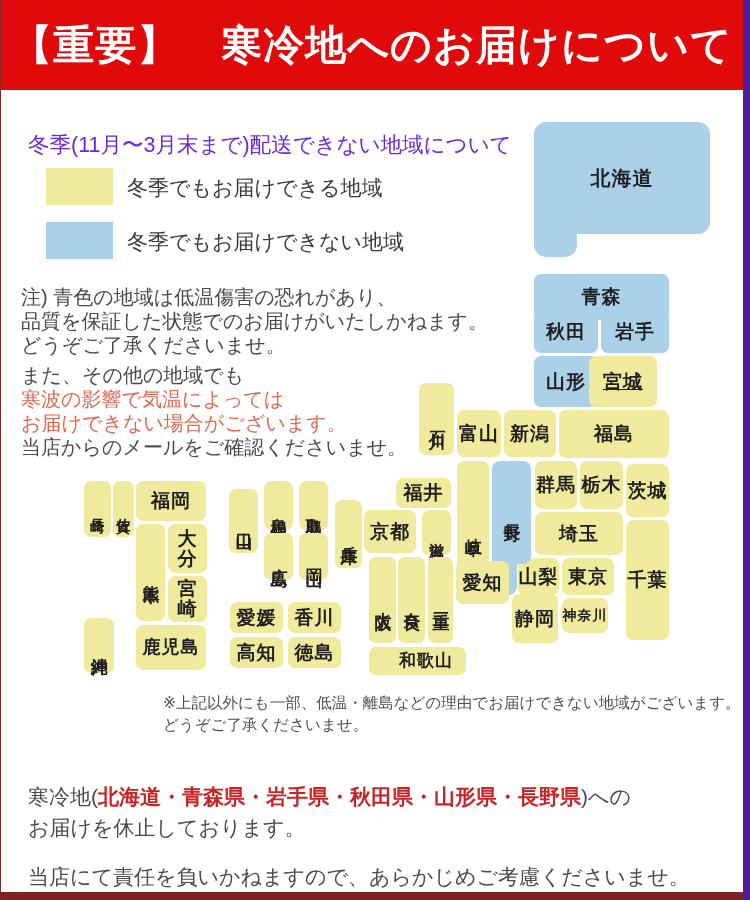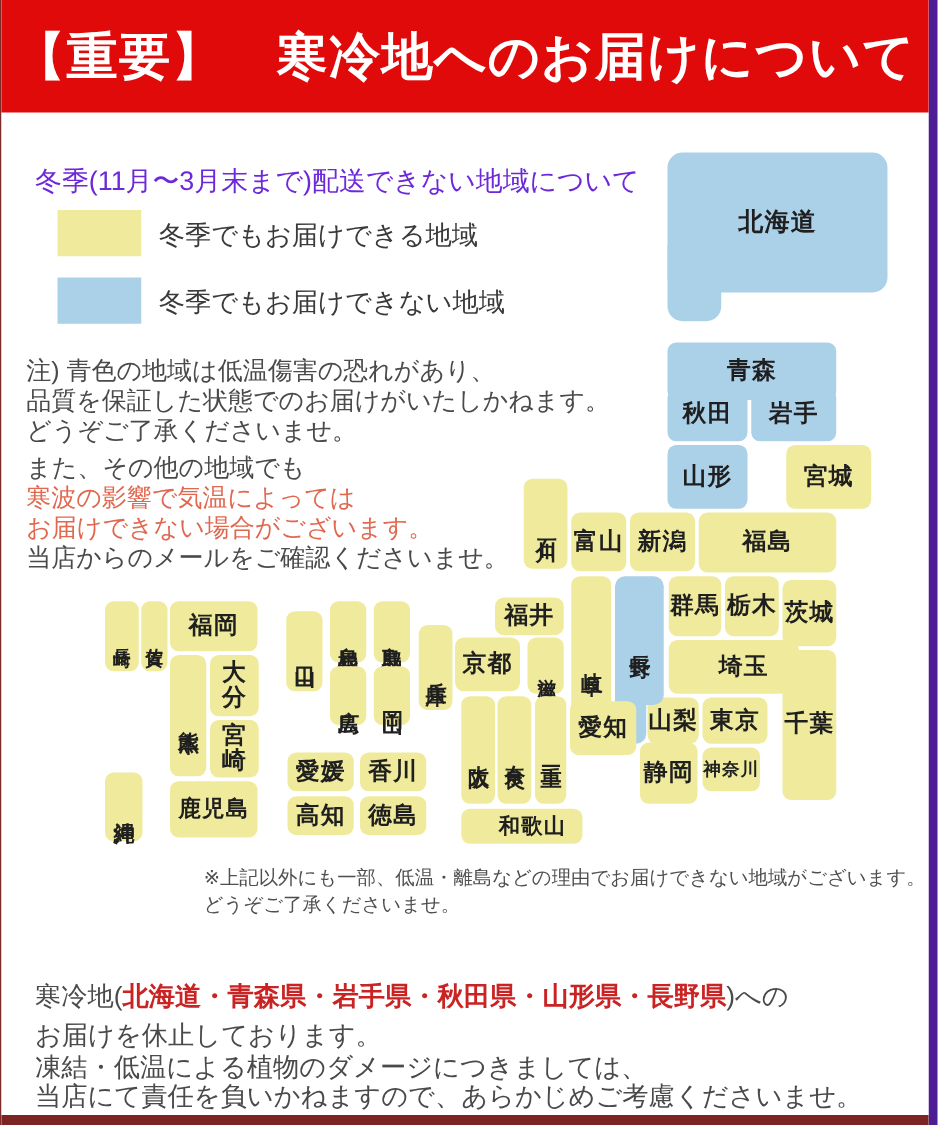--- a/index.html
+++ b/index.html
@@ -63,29 +63,29 @@
     <div>当店からのメールをご確認くださいませ。</div>
   </div>
 
   <div>
       <div class="pref blue" style="left: 533px; top: 122px; width: 176px; height: 112px; font-size: 20px; border-radius: 12px;">北海道</div>
       <div class="pref blue" style="left: 533px; top: 196px; width: 43px; height: 61px; border-radius: 0px 0px 12px 12px;"></div>
       <div class="pref blue" style="left: 533px; top: 274px; width: 135px; height: 46px;">青森</div>
       <div class="pref blue" style="left: 533px; top: 311px; width: 64px; height: 42px;">秋田</div>
       <div class="pref blue" style="left: 600px; top: 311px; width: 68px; height: 42px;">岩手</div>
       <div class="pref blue" style="left: 533px; top: 356px; width: 64px; height: 51px;">山形</div>
-      <div class="pref yellow" style="left: 628px; top: 356px; width: 68px; height: 51px;">宮城</div>
+      <div class="pref yellow" style="left: 588px; top: 356px; width: 68px; height: 51px; text-decoration: underline;">宮城</div>
       <div class="pref yellow" style="left: 558px; top: 410px; width: 110px; height: 48px;">福島</div>
       <div class="pref yellow" style="left: 503px; top: 410px; width: 52px; height: 47px;">新潟</div>
       <div class="pref yellow" style="left: 456px; top: 410px; width: 44px; height: 47px;">富山</div>
       <div class="pref yellow vert" style="left: 418px; top: 383px; width: 35px; height: 72px;">石川</div>
       <div class="pref yellow" style="left: 534px; top: 461px; width: 42px; height: 48px;">群馬</div>
       <div class="pref yellow" style="left: 579px; top: 461px; width: 43px; height: 48px;">栃木</div>
       <div class="pref yellow" style="left: 625px; top: 464px; width: 43px; height: 53px;">茨城</div>
-      <div class="pref yellow" style="left: 534px; top: 512px; width: 88px; height: 43px; padding-left: 16px;">埼玉</div>
+      <div class="pref yellow" style="left: 534px; top: 512px; width: 88px; height: 43px;">埼玉</div>
       <div class="pref yellow" style="left: 517px; top: 558px; width: 41px; height: 37px;">山梨</div>
       <div class="pref yellow" style="left: 561px; top: 558px; width: 52px; height: 37px;">東京</div>
       <div class="pref yellow" style="left: 625px; top: 520px; width: 43px; height: 120px;">千葉</div>
       <div class="pref yellow" style="left: 561px; top: 598px; width: 46px; height: 35px; font-size: 14px;">神奈川</div>
       <div class="pref blue vert" style="left: 491px; top: 461px; width: 39px; height: 103px; border-radius: 8px;">長野</div>
       <div class="pref blue" style="left: 491px; top: 545px; width: 25px; height: 50px; border-radius: 0px 0px 8px 8px;"></div>
       <div class="pref yellow vert" style="left: 456px; top: 461px; width: 32px; height: 130px;">岐阜</div>
       <div class="pref yellow" style="left: 511px; top: 594px; width: 46px; height: 49px;">静岡</div>
       <div class="pref yellow" style="left: 455px; top: 561px; width: 53px; height: 43px;">愛知</div>
       <div class="pref yellow" style="left: 395px; top: 478px; width: 55px; height: 30px;">福井</div>
@@ -117,17 +117,16 @@
 
   <div class="footnote">
     <div>※上記以外にも一部、低温・離島などの理由でお届けできない地域がございます。</div>
     <div>どうぞご了承くださいませ。</div>
   </div>
 
   <div class="bottom-text" style="top:783px;">
     <span>寒冷地(</span><span class="redlist">北海道・青森県・岩手県・秋田県・山形県・長野県</span><span>)への</span>
   </div>
   <div class="bottom-text" style="top:814px;">お届けを休止しております。</div>
-  <div class="bottom-text" style="top:840px;">凍結・低温による植物のダメージにつきましては、</div>
   <div class="bottom-text" style="top:863px;">当店にて責任を負いかねますので、あらかじめご考慮くださいませ。</div>
 
   <div class="footer-bar"></div>
 </div>
 
 </body></html>

